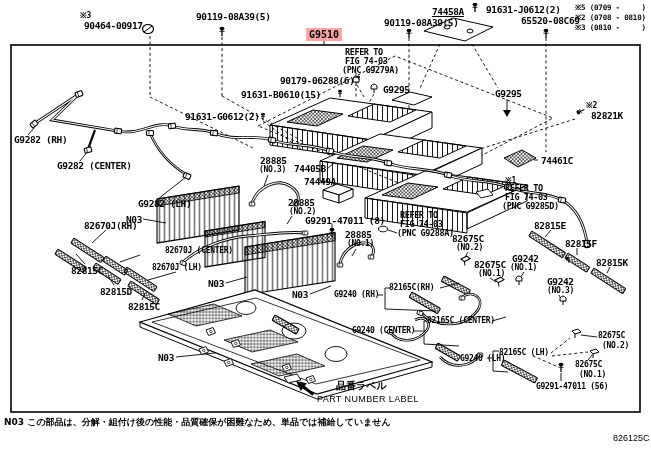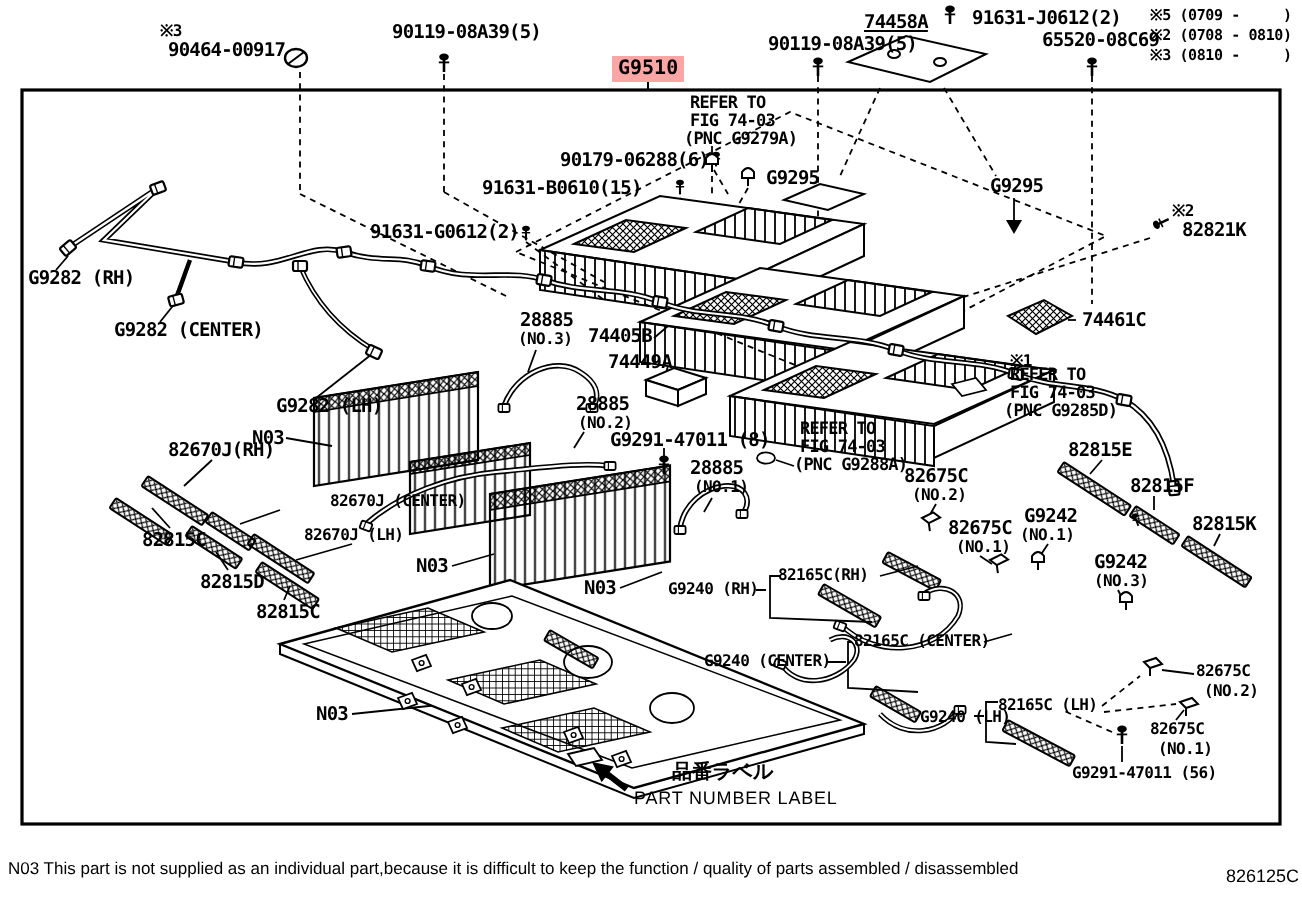--- a/index.html
+++ b/index.html
@@ -294,21 +294,21 @@
     <use href="#brk" transform="translate(590,351)"></use>
   </g>
 </svg>
 
 <div class="cl lxs" style="left:575px;top:2px">※5 (0709 -     )</div>
 <div class="cl lxs" style="left:575px;top:12px">※2 (0708 - 0810)</div>
 <div class="cl lxs" style="left:575px;top:22px">※3 (0810 -     )</div>
 <div id="g9510" style="background: #fca5a5;">G9510</div>
 <div class="cl pn-jp" style="left:336px;top:379px">品番ラベル</div>
 <div class="cl pn-en" style="left:317px;top:394px">PART NUMBER LABEL</div>
-<div class="cl note-en" style="left:4px;top:429px">N03 This part is not supplied as an individual part,because it is difficult to keep the function / quality of parts assembled / disassembled</div>
+<div class="cl note-jp" style="left:4px;top:416px">N03 この部品は、分解・組付け後の性能・品質確保が困難なため、単品では補給していません</div>
 <div class="cl doc" style="left:613px;top:433px">826125C</div>
 
 <div id="labels">
       <div class="cl sm" style="left: 80px; top: 9px;">※3</div>
       <div class="cl lbl" style="left: 84px; top: 20px;">90464-00917</div>
       <div class="cl lbl" style="left: 196px; top: 11px;">90119-08A39(5)</div>
       <div class="cl lbl" style="left: 432px; top: 6px; text-decoration: underline;">74458A</div>
       <div class="cl lbl" style="left: 486px; top: 4px;">91631-J0612(2)</div>
       <div class="cl lbl" style="left: 384px; top: 17px;">90119-08A39(5)</div>
       <div class="cl lbl" style="left: 521px; top: 15px;">65520-08C69</div>

